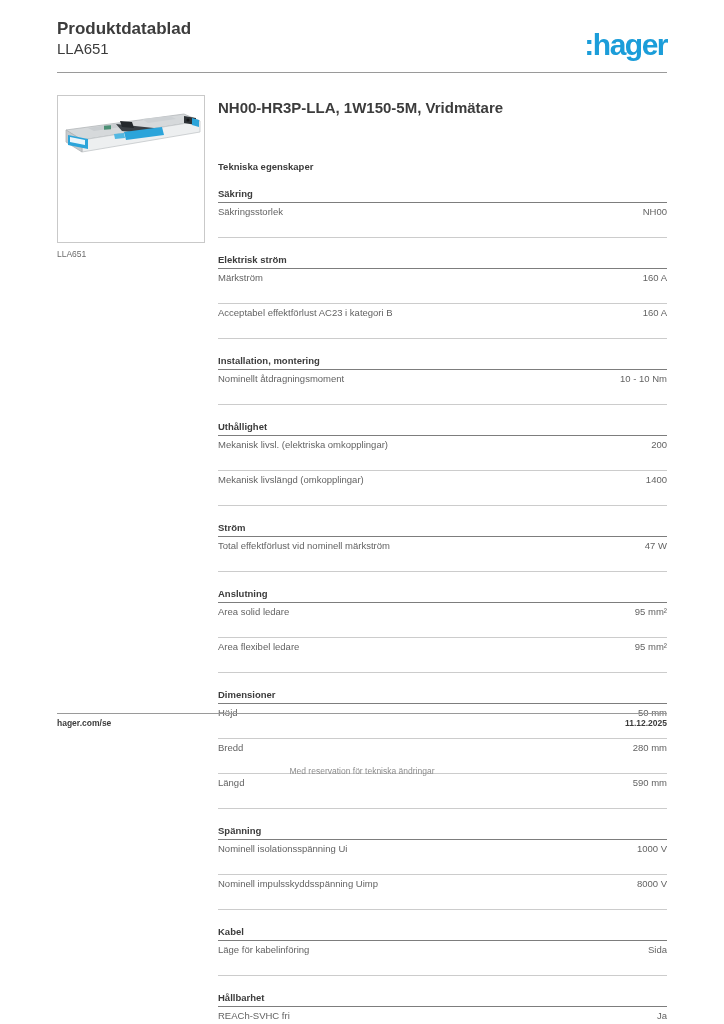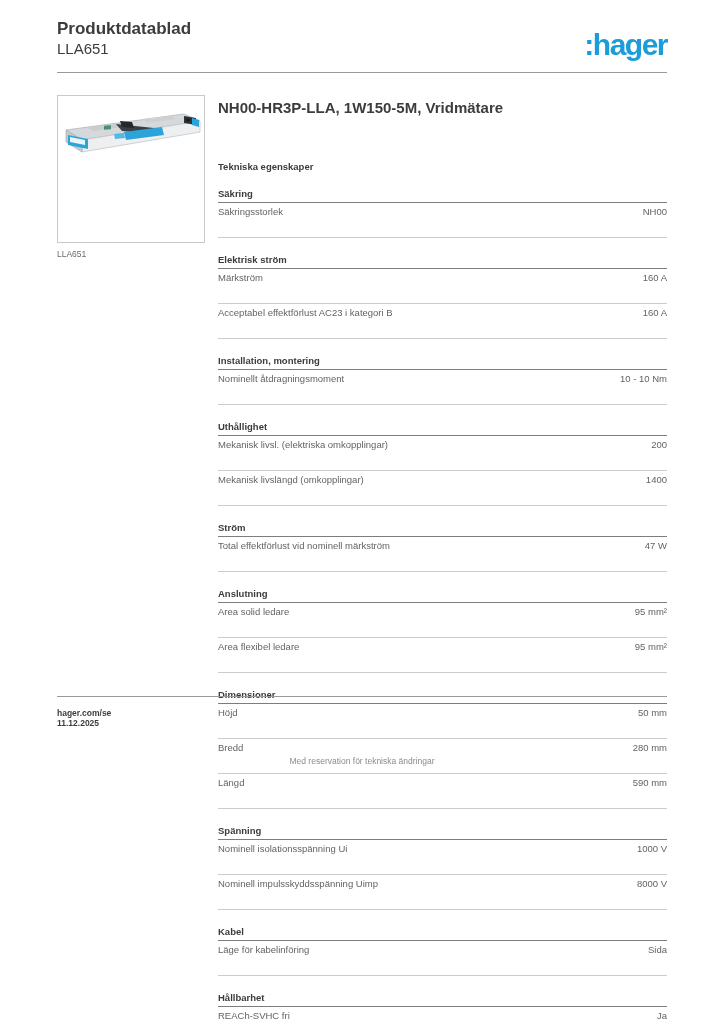--- a/index.html
+++ b/index.html
@@ -63,26 +63,25 @@
     padding: 3px 0 20px 0;
     border-bottom: 1px solid #cccccc;
   }
   .spec-label { text-align: left; }
   .spec-value { text-align: right; white-space: nowrap; }
   
   .footer {
     position: absolute;
     left: 57px; right: 57px; bottom: 16px;
     border-top: 1px solid #9a9a9a;
-    padding-top: 11px;
+    padding-top: 4px;
     display: flex;
     justify-content: space-between;
     align-items: baseline;
     font-size: 8.5px;
-    flex-direction: column;
   }
   .footer-left  { font-weight: bold; color: #3c3c3c; }
   .footer-center{ color: #8c8c8c; position: absolute; left: 0; right: 0; text-align: center; margin-top: 48px; }
   .footer-right { font-weight: bold; color: #3c3c3c; }
 </style>
 </head>
 <body>
 
 <div class="page">
 

